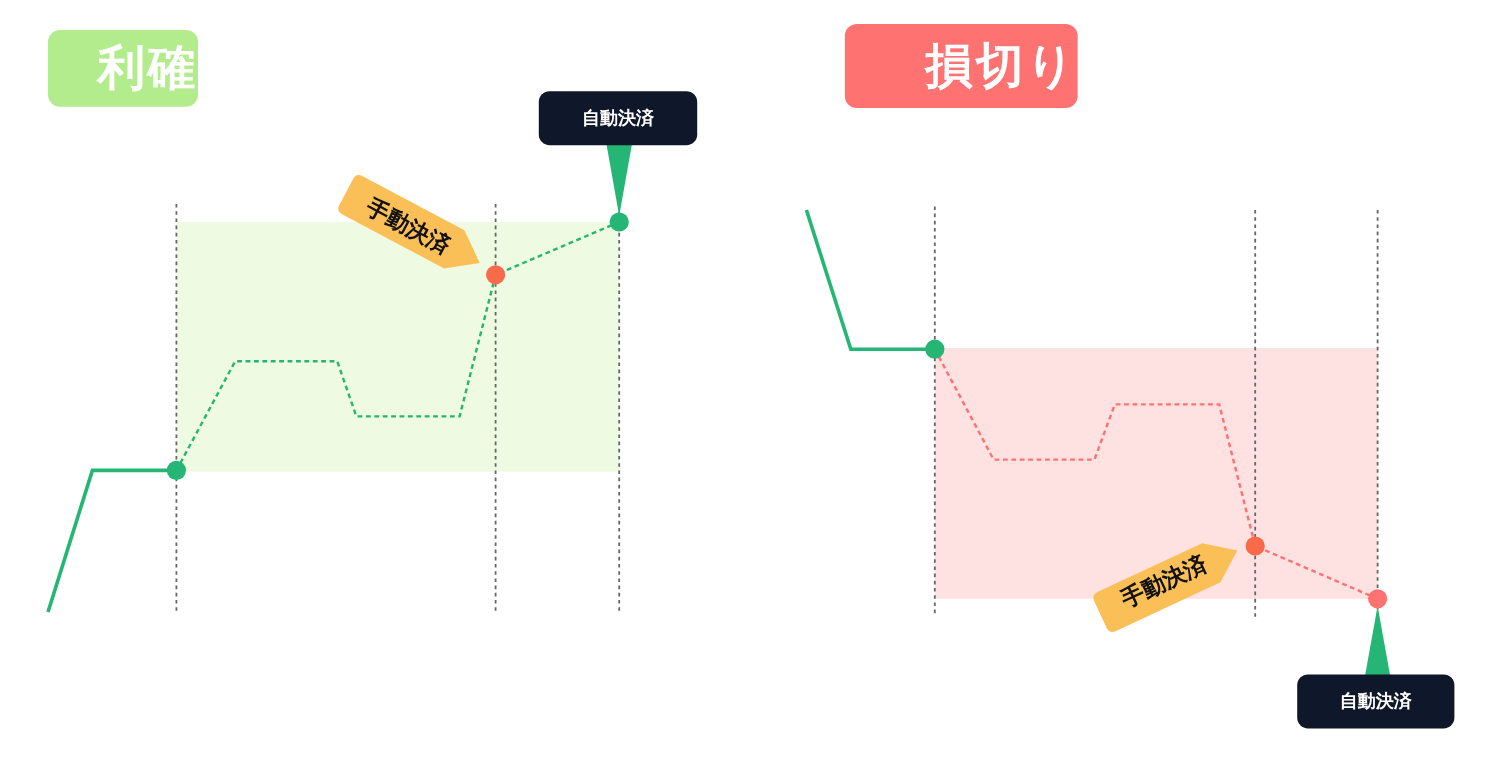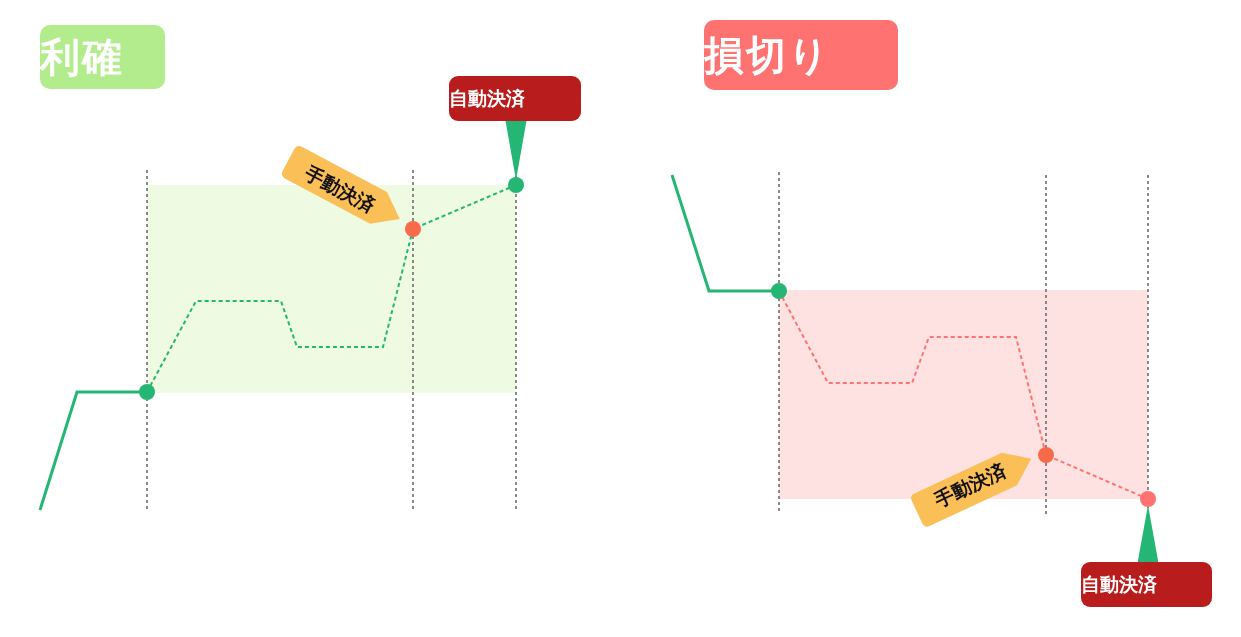--- a/index.html
+++ b/index.html
@@ -1,23 +1,23 @@
 <!DOCTYPE html>
 <html><head>
   <meta charset="utf-8">
   <style>
     html, body { margin: 0; padding: 0; background: #ffffff; }
     body { width: 1241px; height: 637px; position: relative; overflow: hidden;
            font-family: "DejaVu Sans", sans-serif; }
     svg { position: absolute; left: 0; top: 0; }
     .title-badge { position: absolute; border-radius: 10px; color: #fff;
-      font-weight: bold; font-size: 40px; line-height: 64px; text-align: left;
+      font-weight: bold; font-size: 40px; line-height: 64px; text-align: right;
       letter-spacing: 2px; }
-    .callout { position: absolute; background: #b91c1c; color: #fff; font-weight: bold;
-      font-size: 19px; border-radius: 9px; text-align: left; line-height: 45px; }
+    .callout { position: absolute; background: #0f172a; color: #fff; font-weight: bold;
+      font-size: 15px; border-radius: 9px; text-align: center; line-height: 45px; }
     .tag { position: absolute; font-weight: bold; font-size: 19px; color: #111;
       line-height: 30px; transform-origin: center center; white-space: nowrap; }
   </style>
 </head>
 <body>
 
 <svg width="1241" height="637">
 
   <rect x="147" y="185" width="369" height="208" fill="#eefbe2"></rect>
   <g stroke="#666" stroke-width="1.5" stroke-dasharray="3,3">

